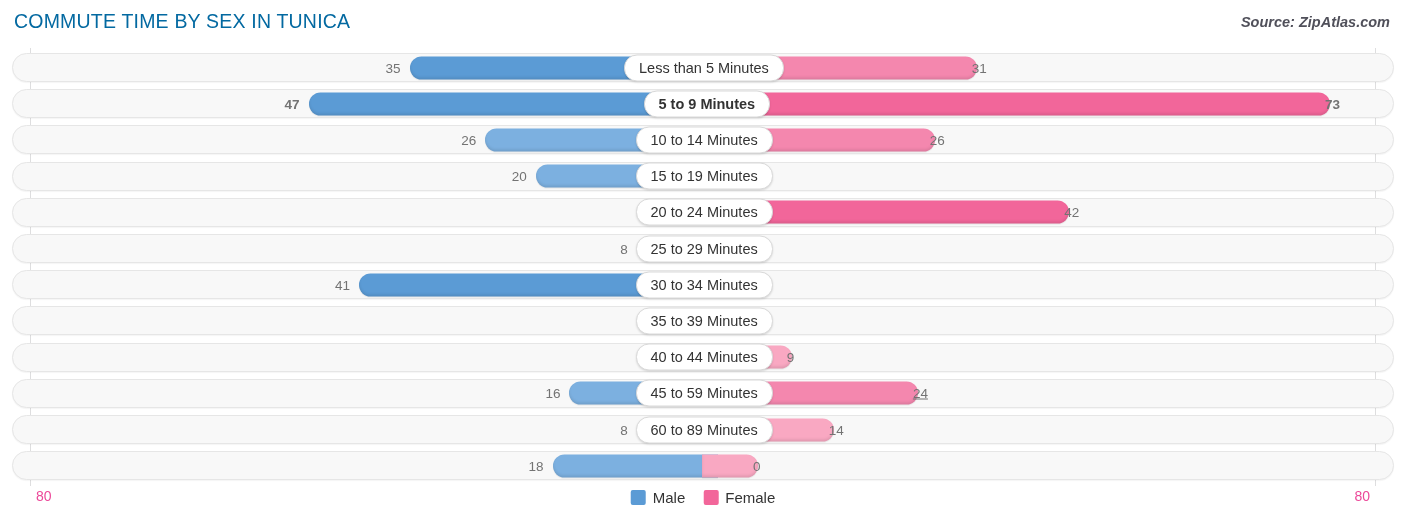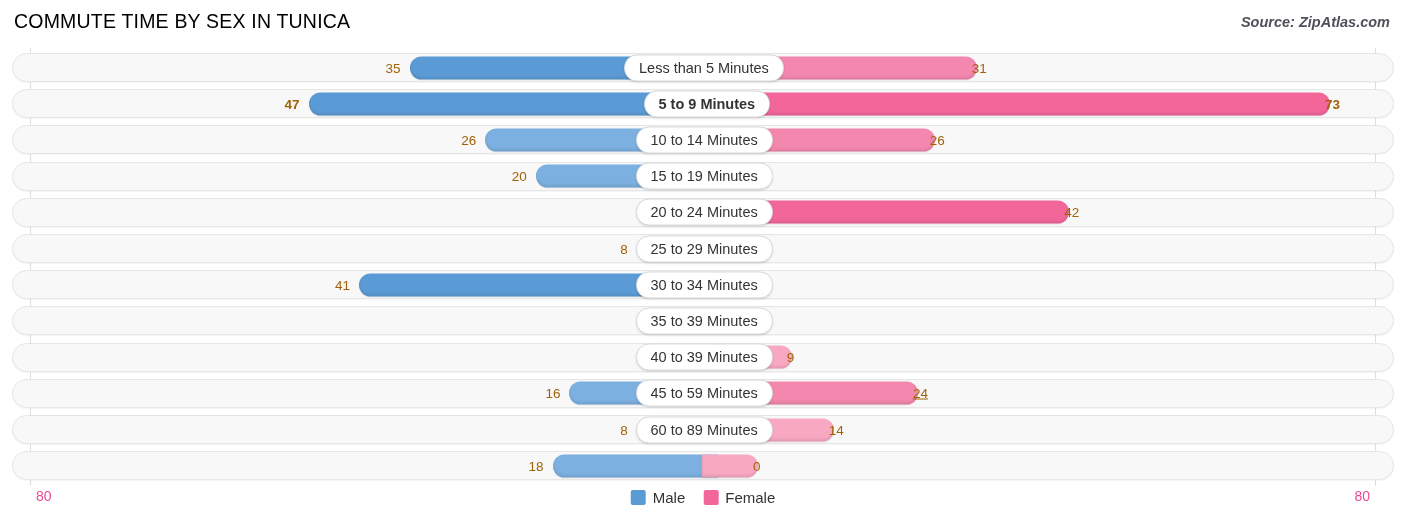--- a/index.html
+++ b/index.html
@@ -21,21 +21,21 @@
     position: absolute;
     top: 0; left: 0; right: 0;
     height: 44px;
   }
   .chart-title {
     position: absolute;
     left: 14px;
     top: 10px;
     font-size: 19.5px;
     letter-spacing: .2px;
-    color: #000000;
+    color: #0369a1;
     white-space: nowrap;
   }
   .source {
     position: absolute;
     right: 16px;
     top: 14px;
     font-size: 14.5px;
     font-style: italic;
     font-weight: bold;
     color: #50505a;
@@ -109,21 +109,21 @@
     box-shadow: 0 1px 2px rgba(0,0,0,0.13);
     z-index: 5;
   }
 
   
   .val {
     position: absolute;
     top: 50%;
     transform: translateY(-50%);
     font-size: 13.5px;
-    color: #a16207;
+    color: #737373;
     white-space: nowrap;
   }
   .val.left-out  { text-align: right; }
   .val.right-out { text-align: right; }
 
   
   .footer {
     position: absolute;
     left: 0;
     top: 484px;
@@ -229,21 +229,21 @@
       <div class="val left-out" style="right: 740px;">0</div>
       <div class="bar female" style="background: rgb(249, 168, 194); left: 689px; width: 56.0625px;"></div>
       <div class="val right-out" style="left: 740.062px;">5</div>
       <div class="pill" style="left: 691px; margin-left: -68.5px; transform: translateY(-50%);">35 to 39 Minutes</div>
     </div>
     <div class="row" style="top: 294.6px;">
       <div class="bar male" style="background: rgb(168, 203, 239); left: 648.938px; width: 56.0625px;"></div>
       <div class="val left-out" style="right: 740.062px;">5</div>
       <div class="bar female" style="background: rgb(249, 168, 194); left: 689px; width: 89.7125px;"></div>
       <div class="val right-out" style="left: 773.712px;">9</div>
-      <div class="pill" style="left: 691px; margin-left: -68.5px; transform: translateY(-50%);">40 to 39 Minutes</div>
+      <div class="pill" style="left: 691px; margin-left: -68.5px; transform: translateY(-50%);">40 to 44 Minutes</div>
     </div>
     <div class="row" style="top: 330.8px;">
       <div class="bar male" style="background: rgb(124, 176, 224); left: 556.4px; width: 148.6px;"></div>
       <div class="val left-out" style="right: 832.6px;">16</div>
       <div class="bar female" style="background: rgb(244, 135, 174); left: 689px; width: 215.9px;"></div>
       <div class="val right-out" style="left: 899.9px; text-decoration: underline;">24</div>
       <div class="pill" style="left: 691px; margin-left: -68.5px; transform: translateY(-50%);">45 to 59 Minutes</div>
     </div>
     <div class="row" style="top: 367px;">
       <div class="bar male" style="background: rgb(168, 203, 239); left: 623.7px; width: 81.3px;"></div>

